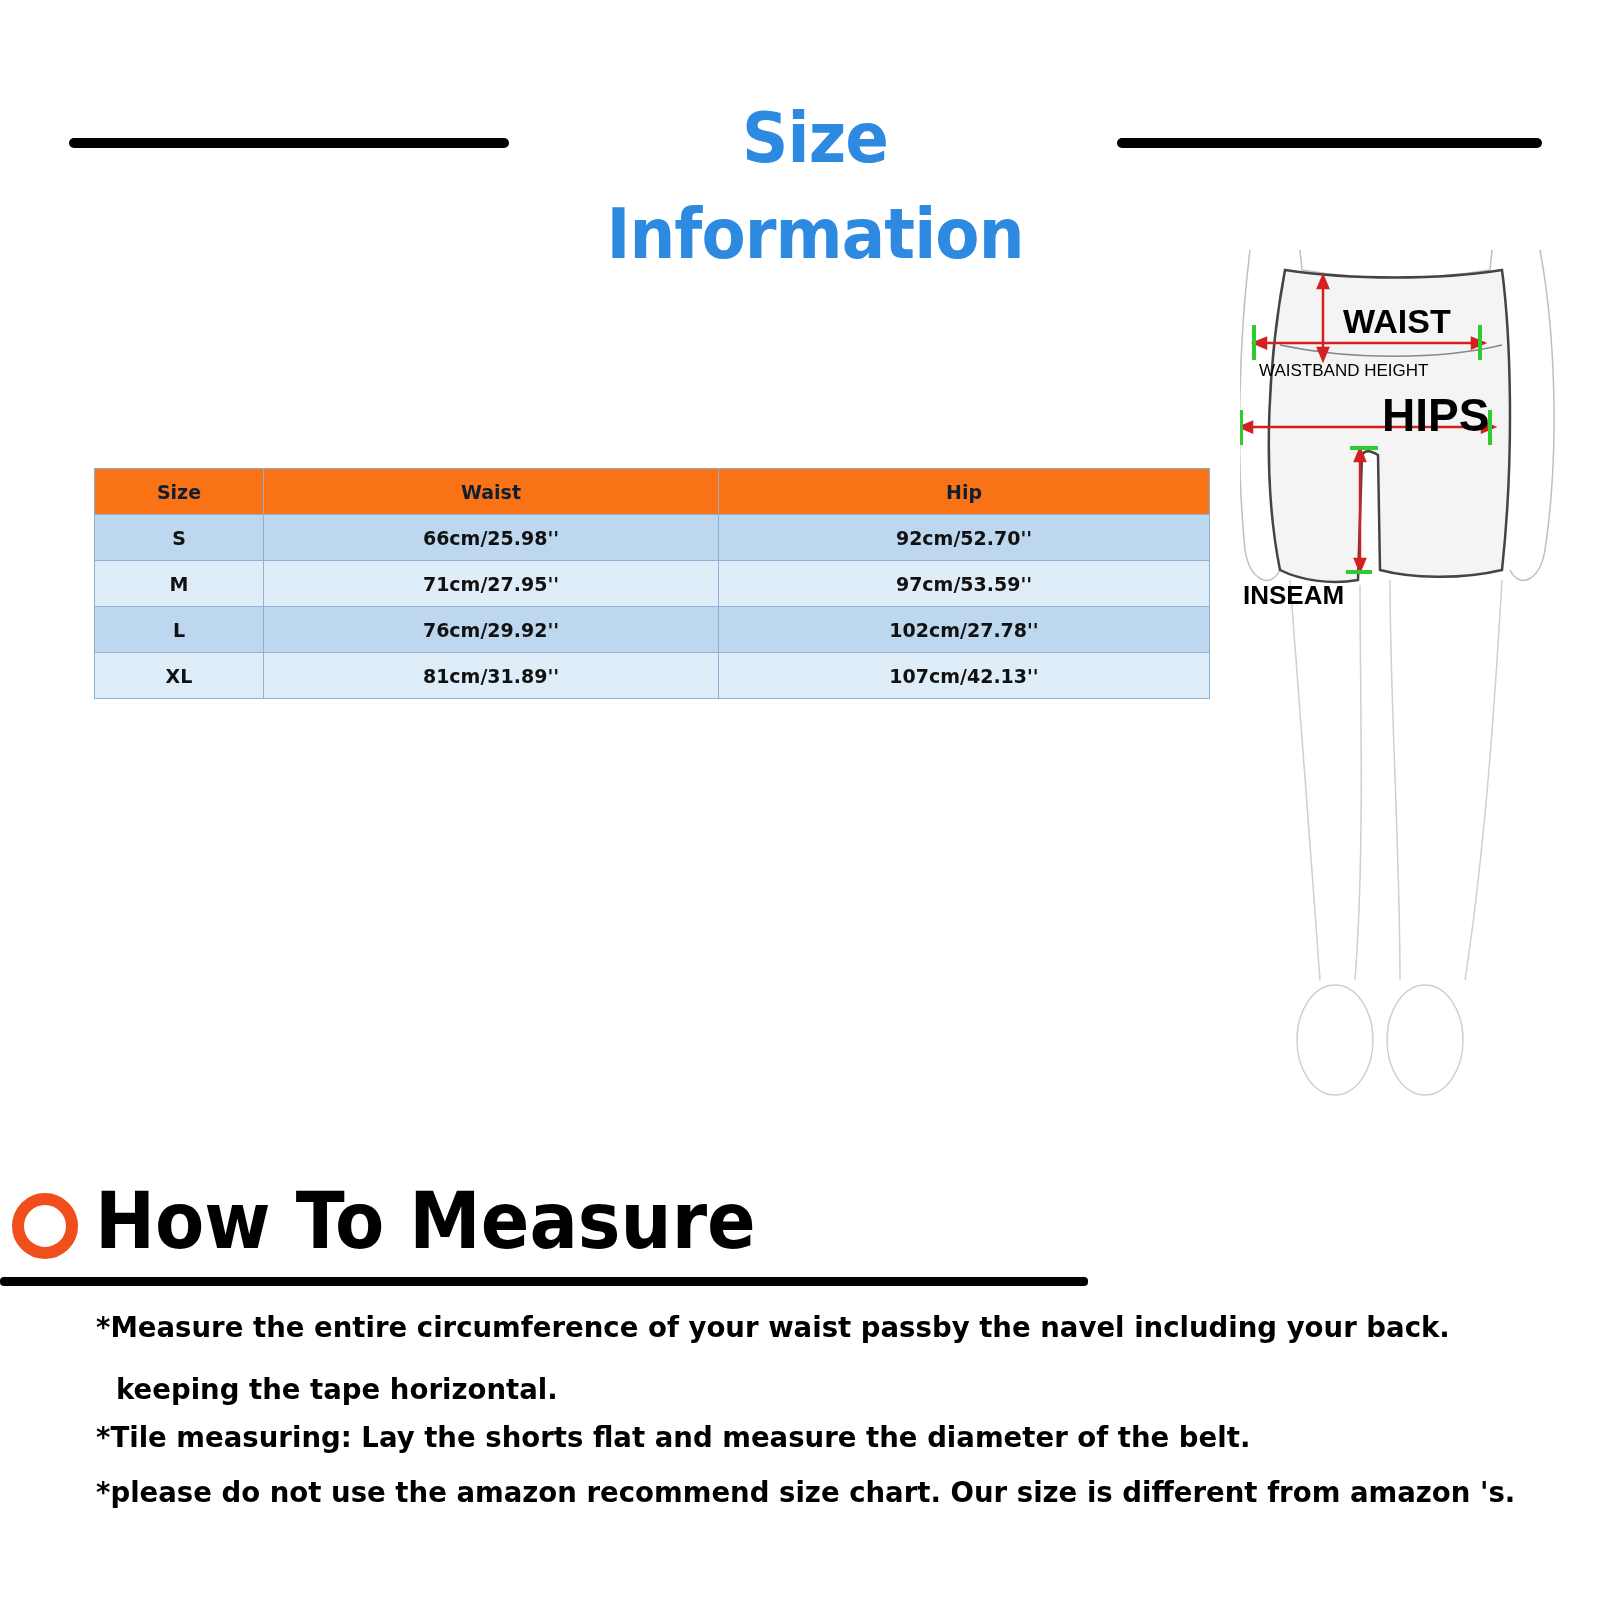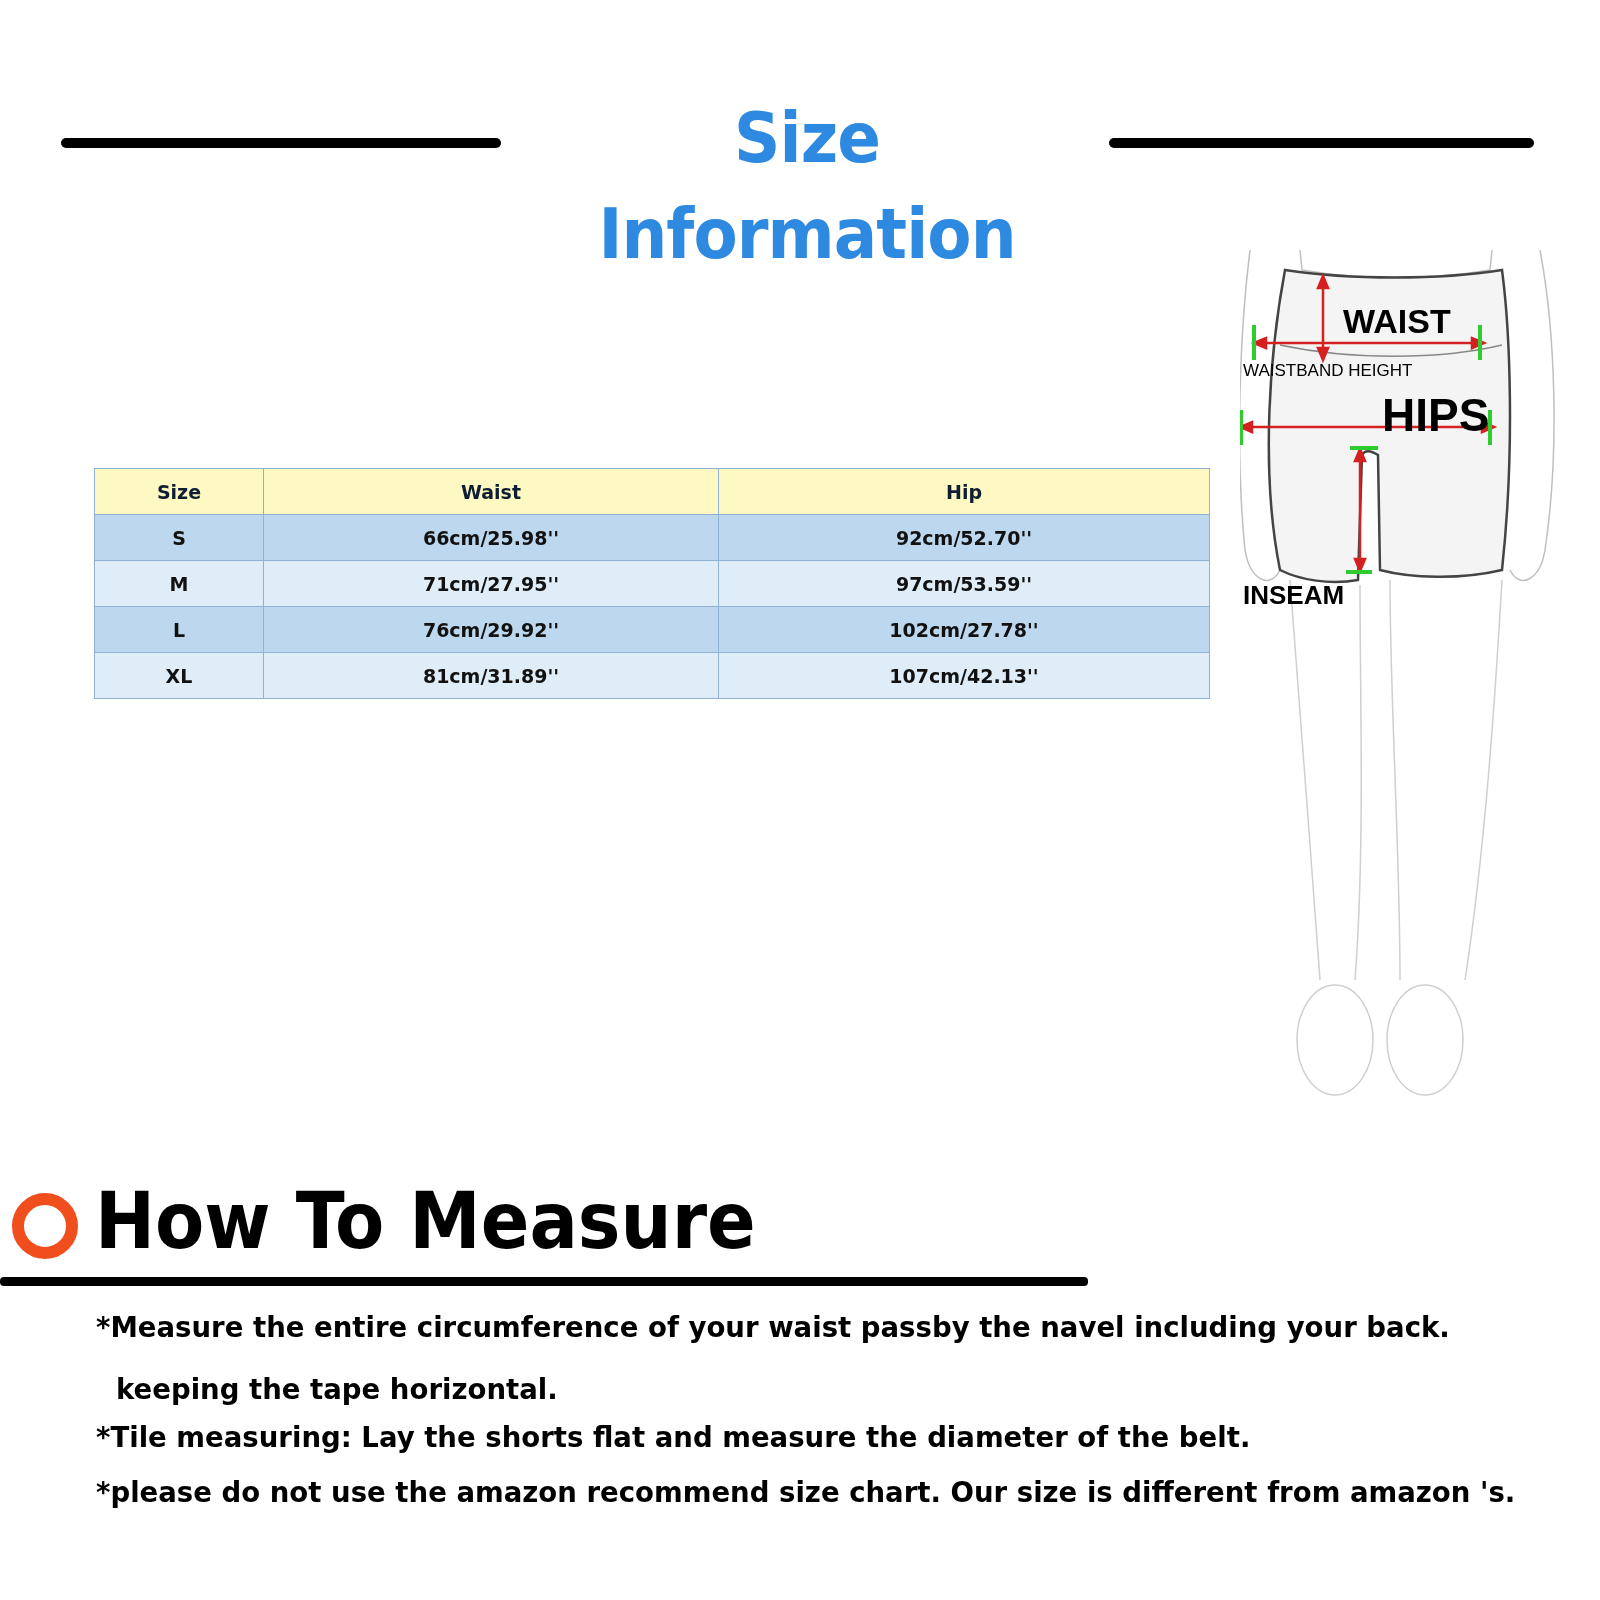--- a/index.html
+++ b/index.html
@@ -1,26 +1,26 @@
 <!DOCTYPE html>
 <html><head>
 <meta charset="utf-8">
 <style>
   html, body { margin:0; padding:0; background:#ffffff; }
   body { width:1600px; height:1600px; position:relative; overflow:hidden; font-family:"Liberation Sans", sans-serif; }
 
-  .title-row { position:absolute; top:90px; left:4px; width:1472px; height:100px; }
+  .title-row { position:absolute; top:90px; left:12px; width:1472px; height:100px; }
   .title-line { position:absolute; top:48px; height:10px; background:#000; border-radius:5px; }
   .title-line.left { left:57px; width:440px; }
   .title-line.right { left:1105px; width:425px; }
   .title-text { position:absolute; left:513px; top:0; width:580px; text-align:center; font-family:"DejaVu Sans", sans-serif; font-weight:bold; font-size:70px; color:#2e8ae0; letter-spacing:-1px; transform:scaleX(0.92); transform-origin:center; line-height:96px; }
 
   table.size-table { position:absolute; left:94px; top:468px; width:1116px; border-collapse:collapse; font-family:"DejaVu Sans", sans-serif; }
   table.size-table th, table.size-table td { height:45px; padding:0; text-align:center; font-size:19px; font-weight:bold; color:#111; border:1px solid #8fb1d3; }
-  table.size-table th { background:#fef9c3; color:#0f1e33; height:45px; }
+  table.size-table th { background:#f97316; color:#0f1e33; height:45px; }
   table.size-table tr.odd td { background:#bcd7ee; }
   table.size-table tr.even td { background:#deedf7; }
   table.size-table th:nth-child(1) { width:168px; }
   table.size-table th:nth-child(2) { width:454px; }
 
   .figure { position:absolute; left:1240px; top:250px; width:320px; height:880px; }
   .fig-label { position:absolute; font-family:"Liberation Sans", sans-serif; font-weight:bold; color:#000; }
 
   .howto { position:absolute; left:0; top:1180px; width:1100px; height:110px; }
   .howto-ring { position:absolute; left:12px; top:13px; width:42px; height:42px; border:12px solid #f04e1c; border-radius:50%; background:#fff; }
@@ -110,21 +110,21 @@
     <g stroke="#2ecc2e" stroke-width="4">
       <line x1="14" y1="75" x2="14" y2="110"></line>
       <line x1="240" y1="75" x2="240" y2="110"></line>
       <line x1="1" y1="160" x2="1" y2="195"></line>
       <line x1="250" y1="160" x2="250" y2="195"></line>
       <line x1="110" y1="198" x2="138" y2="198"></line>
       <line x1="106" y1="322" x2="132" y2="322"></line>
     </g>
   </svg>
   <div class="fig-label" style="left:103px; top:52px; font-size:34px;">WAIST</div>
-  <div class="fig-label" style="left:3px; top:111px; font-size:17px; font-weight:normal;">WAISTBAND HEIGHT</div>
+  <div class="fig-label" style="left:19px; top:111px; font-size:17px; font-weight:normal;">WAISTBAND HEIGHT</div>
   <div class="fig-label" style="left:142px; top:138px; font-size:46px;">HIPS</div>
   <div class="fig-label" style="left:3px; top:330px; font-size:26px;">INSEAM</div>
 </div>
 
 <div class="howto">
   <div class="howto-ring"></div>
   <div class="howto-title">How To Measure</div>
   <div class="howto-line"></div>
 </div>
 

